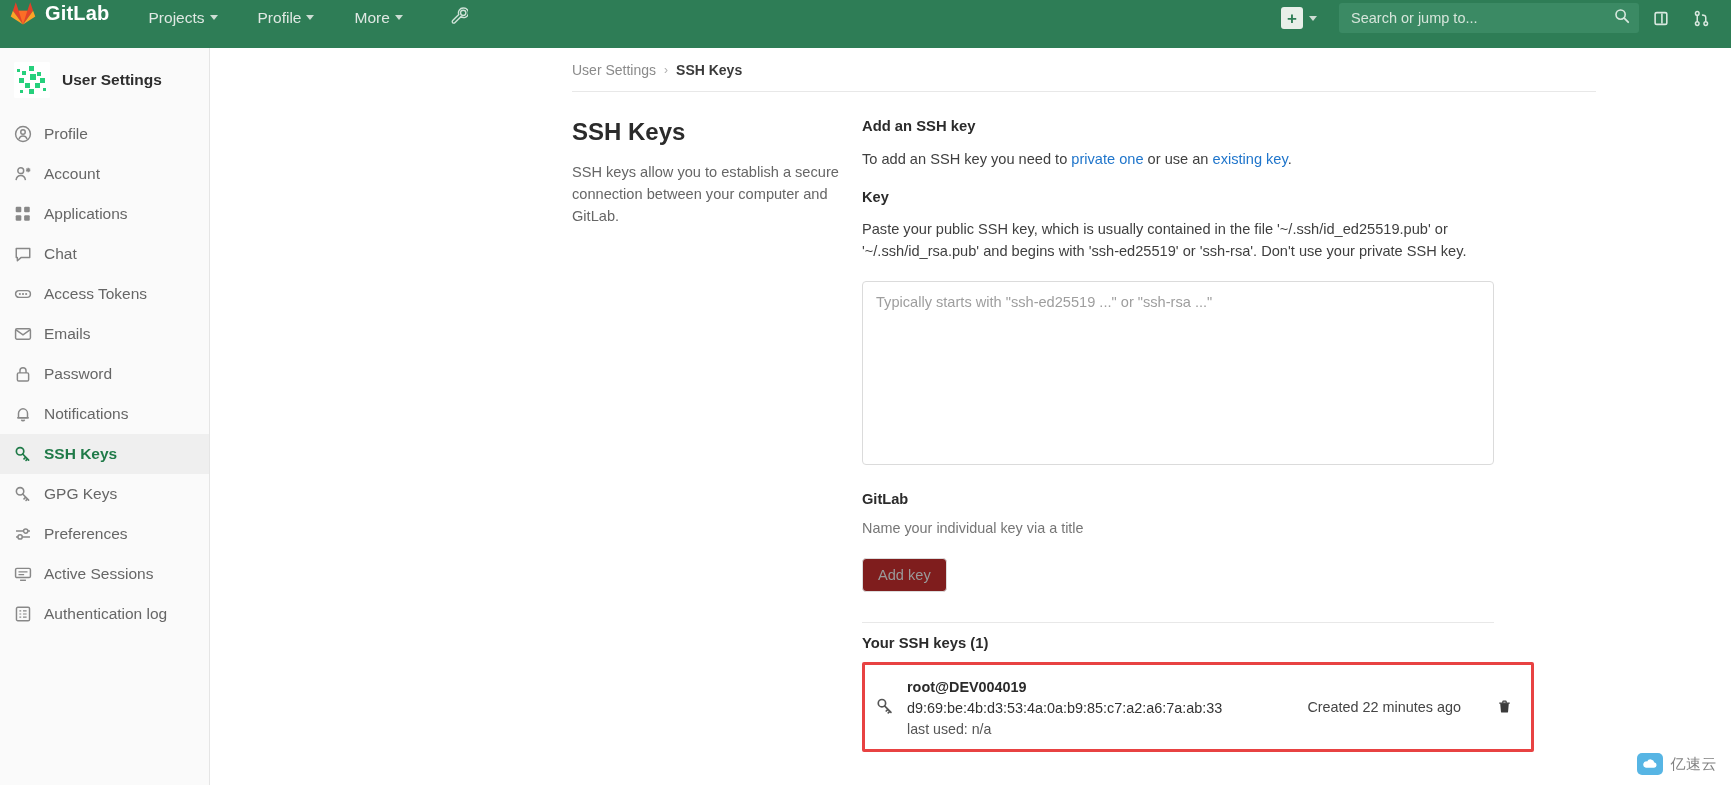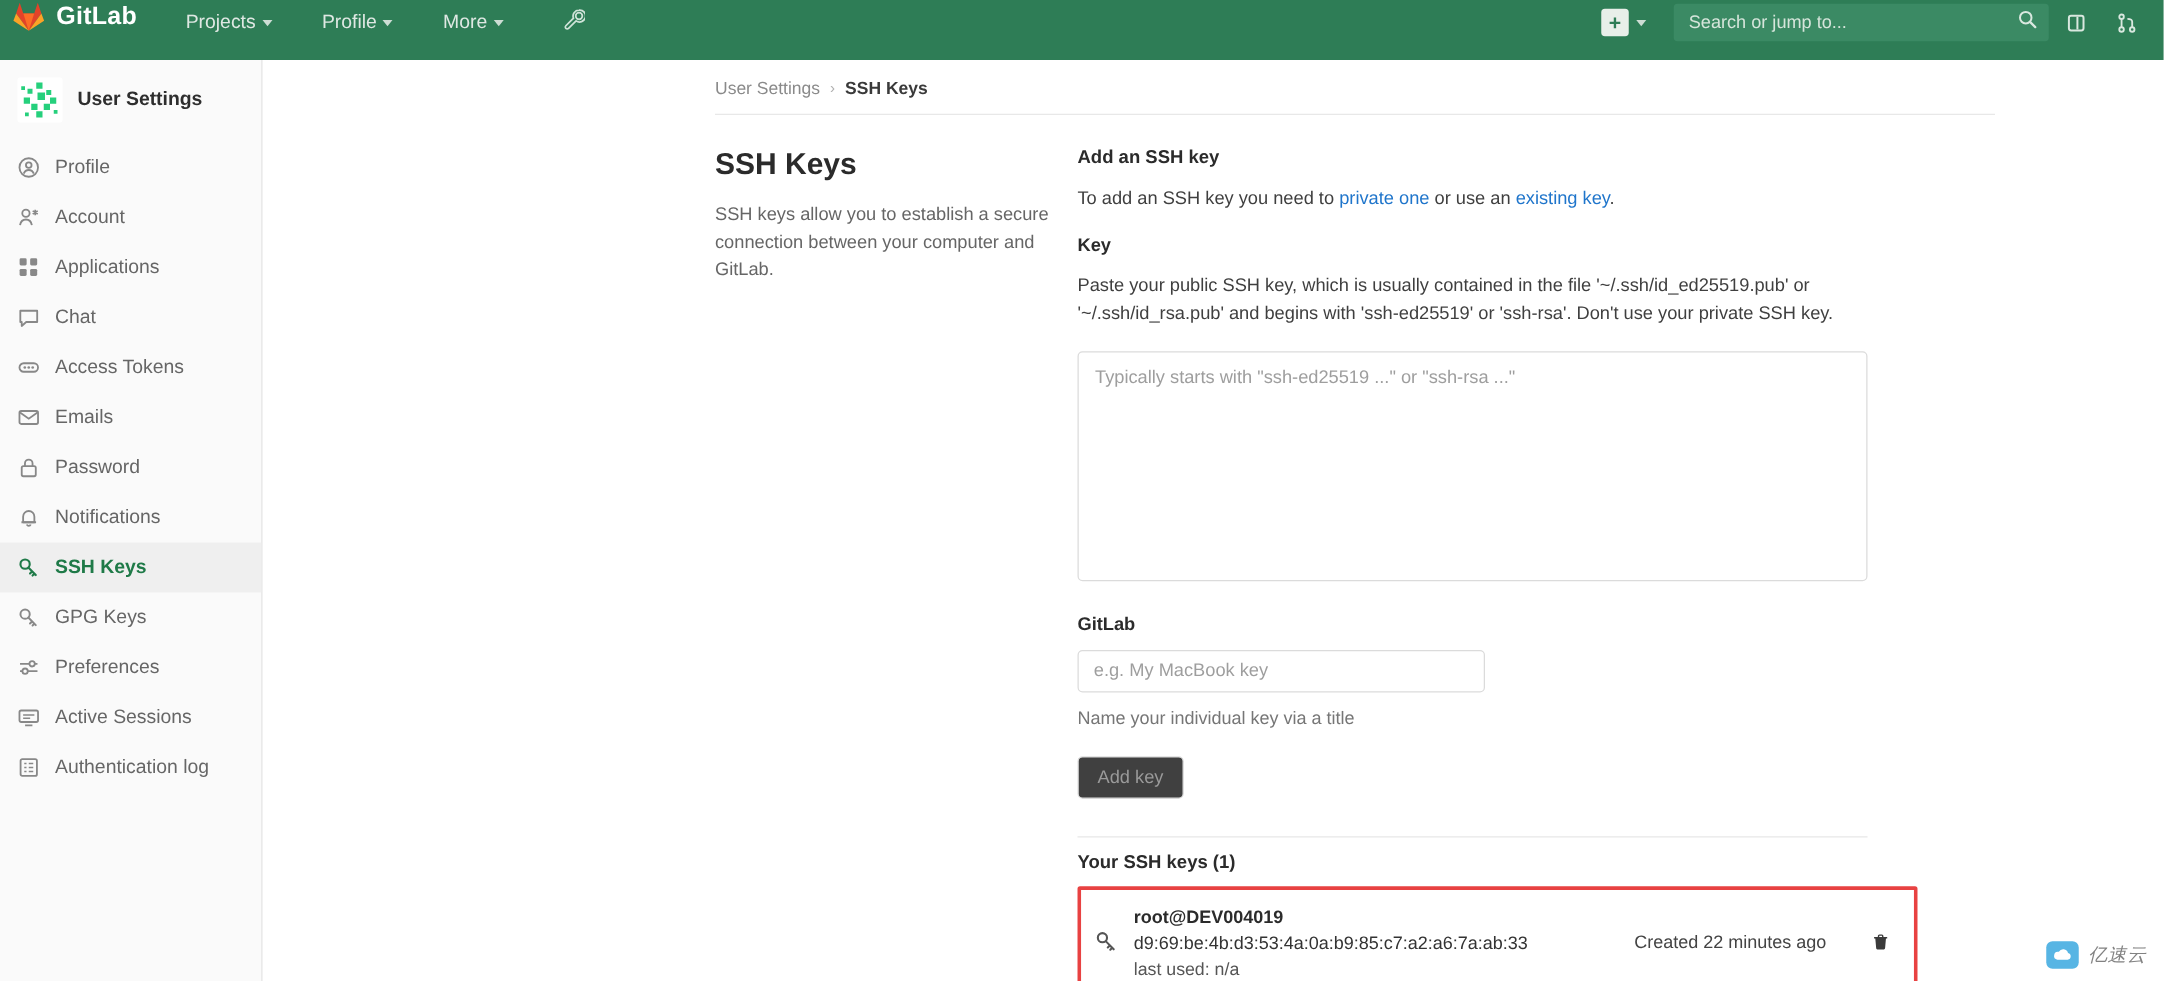--- a/index.html
+++ b/index.html
@@ -129,21 +129,21 @@
     margin: 22px 0 12px 0;
   }
   .title-input {
     width: 326px; height: 34px; border: 1px solid #dbdbdb; border-radius: 4px;
     padding: 0 12px; font-size: 14.6px; outline: none; color: #333;
     font-family: "Liberation Sans", sans-serif; background: #fff;
   }
   .title-input::placeholder { color: #9e9e9e; }
   .help-text { font-size: 14.4px; color: #767676; margin-top: 13px; }
   .addkey-btn {
-    margin-top: 22px; background: #404040; border: 1px solid #dcdcdc;
+    margin-top: 22px; background: #7f1d1d; border: 1px solid #dcdcdc;
     border-radius: 4px; color: #9a9a9a; font-size: 14.6px;
     padding: 8px 15px; cursor: default; font-family: "Liberation Sans", sans-serif;
   }
   .sect-rule { margin: 30px 0 0 0; height: 1px; background: #e8e8e8; width: 100%; }
   .keys-heading {
     font-size: 14.8px; font-weight: 700; color: #2b2b2b; margin: 12px 0 11px 0;
   }
 
   
   .keys-box {
@@ -165,21 +165,21 @@
   }
   .trash-btn {
     margin-left: 18px; width: 26px; height: 26px; display: flex;
     align-items: center; justify-content: center; cursor: pointer;
     border-radius: 3px; flex: 0 0 26px;
   }
 
   
   .watermark {
     position: absolute; right: 14px; bottom: 10px;
-    display: flex; align-items: center; gap: 8px; opacity: .85; font-style: italic;
+    display: flex; align-items: center; gap: 8px; opacity: .85;
   }
   .wm-badge {
     width: 26px; height: 22px; border-radius: 5px; background: #3aa9e0;
     display: flex; align-items: center; justify-content: center;
   }
   .wm-text { font-size: 15px; color: #6d6d6d; letter-spacing: .5px; }
 </style>
 </head>
 <body>
 
@@ -423,21 +423,20 @@
       <div class="sect-p">
         <span>To add an SSH key you need to </span><span class="lnk">private one</span><span> or use an </span><span class="lnk">existing key</span><span>.</span>
       </div>
 
       <div class="field-label">Key</div>
       <div class="sect-p">Paste your public SSH key, which is usually contained in the file '~/.ssh/id_ed25519.pub' or '~/.ssh/id_rsa.pub' and begins with 'ssh-ed25519' or 'ssh-rsa'. Don't use your private SSH key.</div>
 
       <textarea class="key-textarea" placeholder="Typically starts with &quot;ssh-ed25519 ...&quot; or &quot;ssh-rsa ...&quot;" style=""></textarea>
 
       <div class="title-label">GitLab</div>
-      <input class="title-input" type="text" placeholder="e.g. My MacBook key" style="">
       <div class="help-text">Name your individual key via a title</div>
 
       <button class="addkey-btn">Add key</button>
 
       <div class="sect-rule"></div>
 
       <div class="keys-heading">Your SSH keys (1)</div>
 
       <div class="keys-box">
         <div class="key-row">

